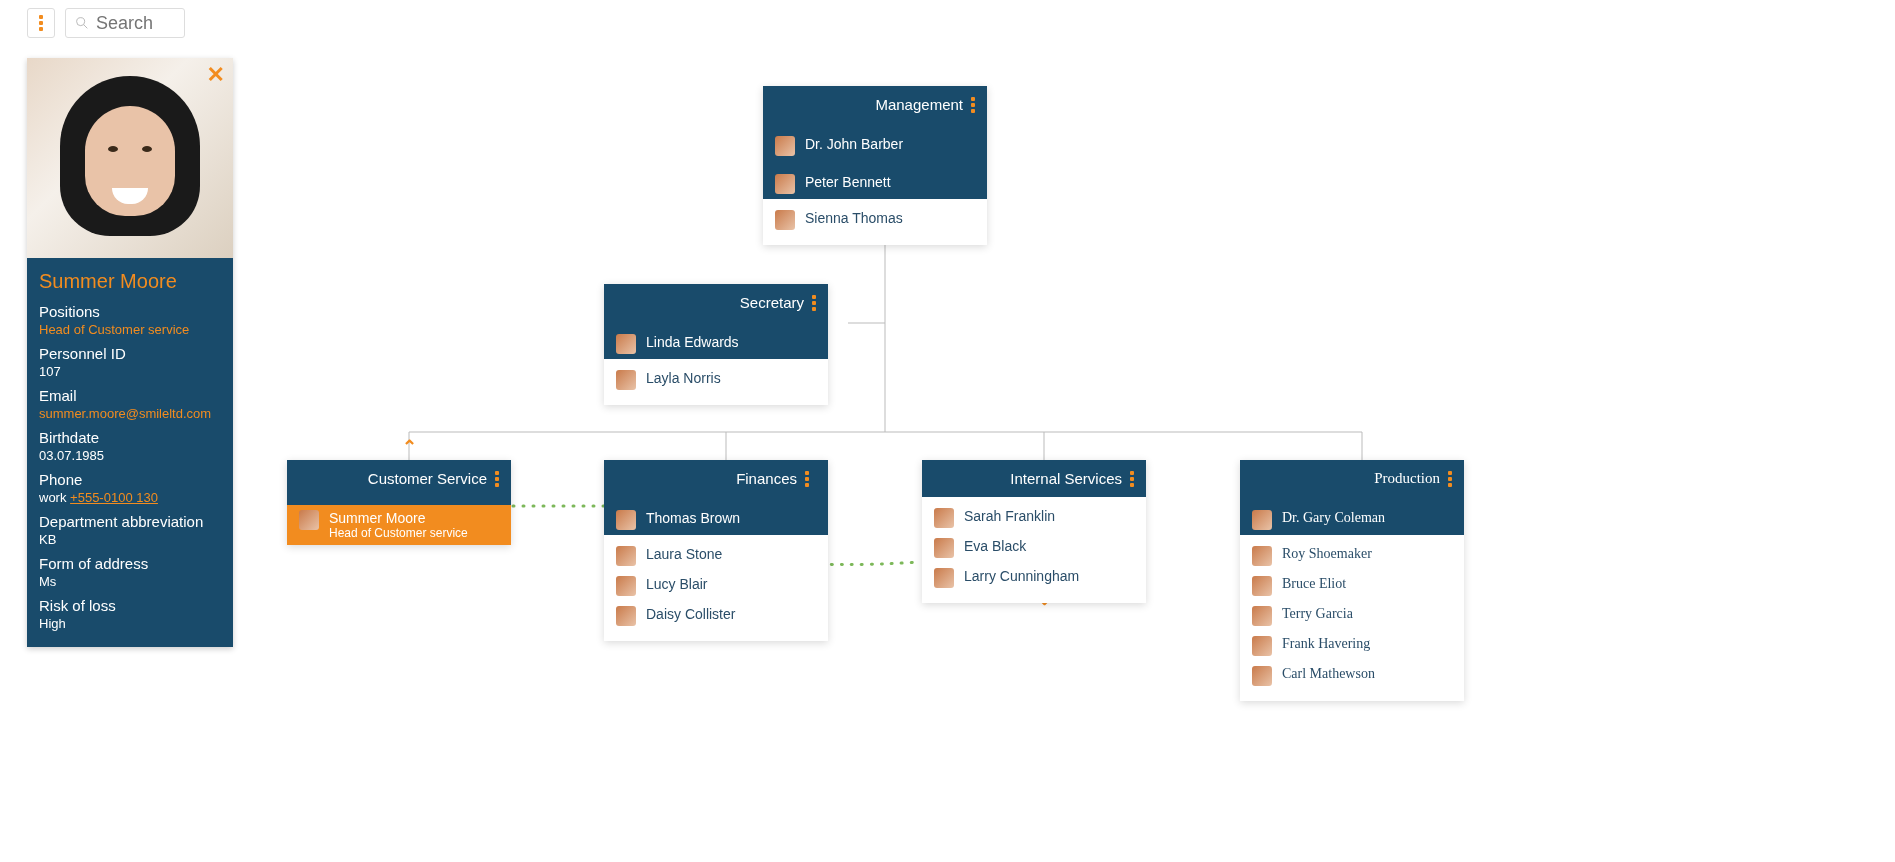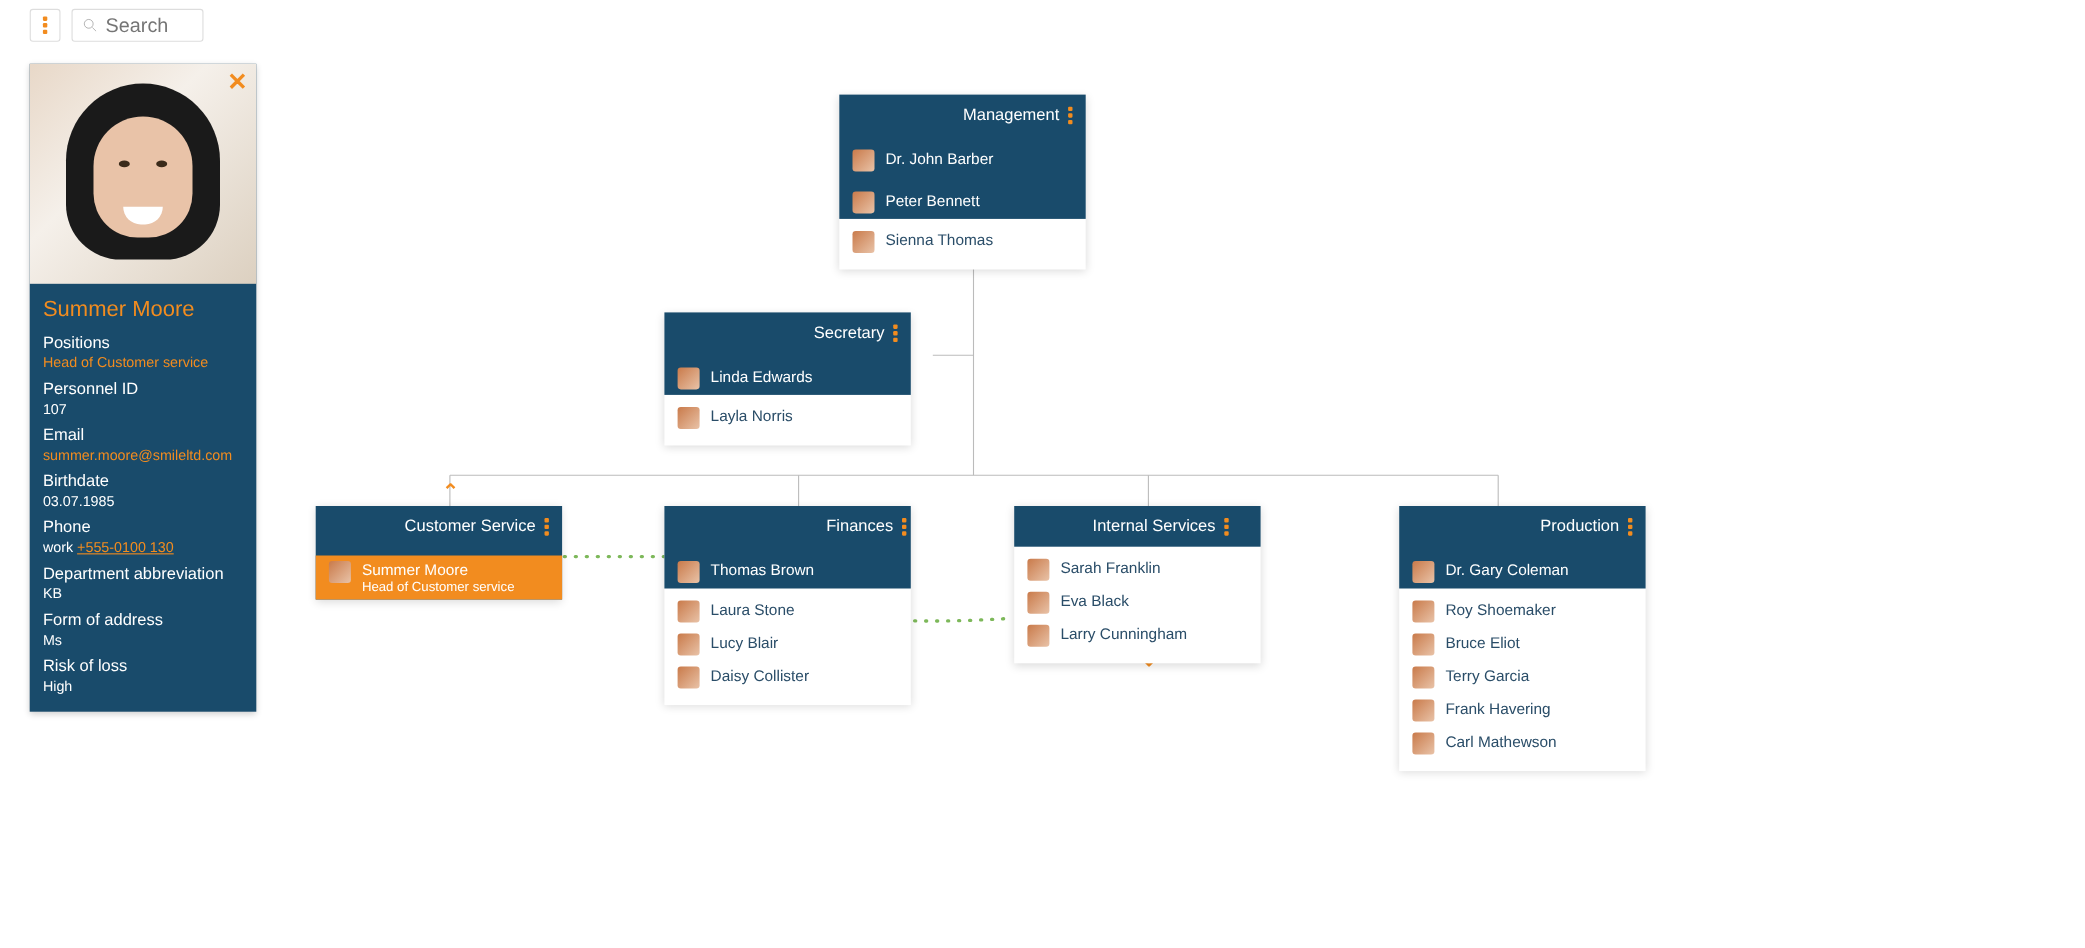--- a/index.html
+++ b/index.html
@@ -93,21 +93,21 @@
 .node {
   position: absolute;
   width: 224px;
   background: #fff;
   box-shadow: 0 2px 8px rgba(0,0,0,.15);
   pointer-events: auto;
 }
 .node-header {
   background: #194b6b;
   color: #fff;
-  padding: 10px 29px;
+  padding: 10px 12px;
   display: flex; justify-content: flex-end; align-items: center;
   gap: 8px;
   font-size: 15px;
   position: relative;
 }
 .node-header .title { flex: 0 0 auto; }
 .node-header .hdots { display:flex; flex-direction:column; gap:2px; cursor:pointer;}
 .node-header .hdots span{width:4px;height:4px;background:#f28c1f;border-radius:1px;}
 .node-body { padding: 6px 0 10px 0; } 
 
@@ -299,21 +299,21 @@
       <span class="name-wrap">
         <span>Summer Moore</span>
         <span class="subtitle">Head of Customer service</span>
       </span>
     </div>
   </div>
 </div>
 
 <div class="node" style="left:604px; top:460px;">
   <div class="node-header" style="flex-direction:column; align-items:stretch; padding:0;">
-    <div style="display:flex;justify-content:flex-end;align-items:center;gap:8px;padding:10px 4px;">
+    <div style="display:flex;justify-content:flex-end;align-items:center;gap:8px;padding:10px 19px;">
       <span class="title">Finances</span>
       <div class="hdots">
           <span></span>
           <span></span>
           <span></span>
         </div>
     </div>
     <div class="person in-header">
         <span class="avatar"></span>
         <span>Thomas Brown</span>
@@ -353,21 +353,21 @@
         <span class="avatar"></span>
         <span>Eva Black</span>
       </div>
     <div class="person">
         <span class="avatar"></span>
         <span>Larry Cunningham</span>
       </div>
   </div>
 </div>
 
-<div class="node" style="left:1272px; top:460px;">
+<div class="node" style="left:1240px; top:460px;font-family:Liberation Serif, serif;">
   <div class="node-header" style="flex-direction:column; align-items:stretch; padding:0;">
     <div style="display:flex;justify-content:flex-end;align-items:center;gap:8px;padding:10px 12px;">
       <span class="title">Production</span>
       <div class="hdots">
           <span></span>
           <span></span>
           <span></span>
         </div>
     </div>
     <div class="person in-header">

